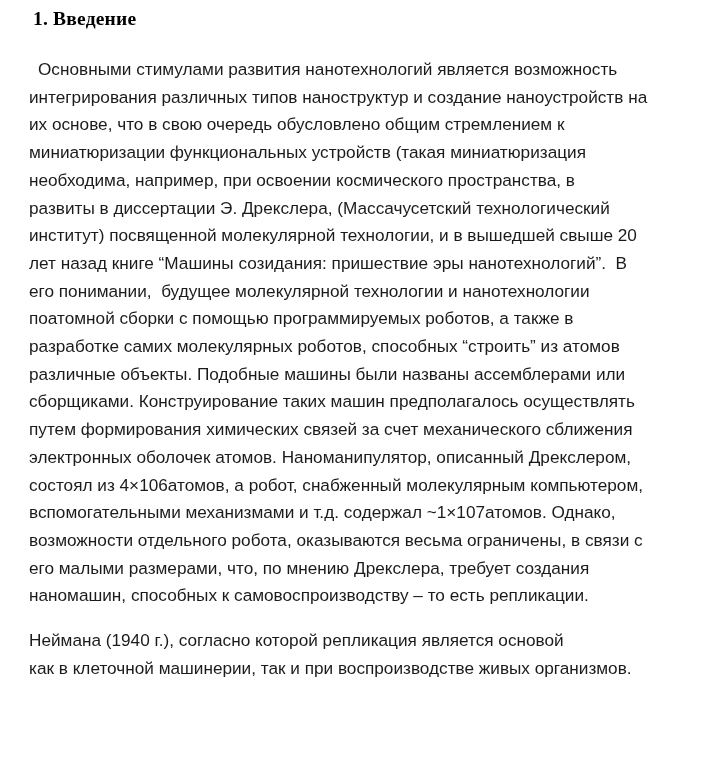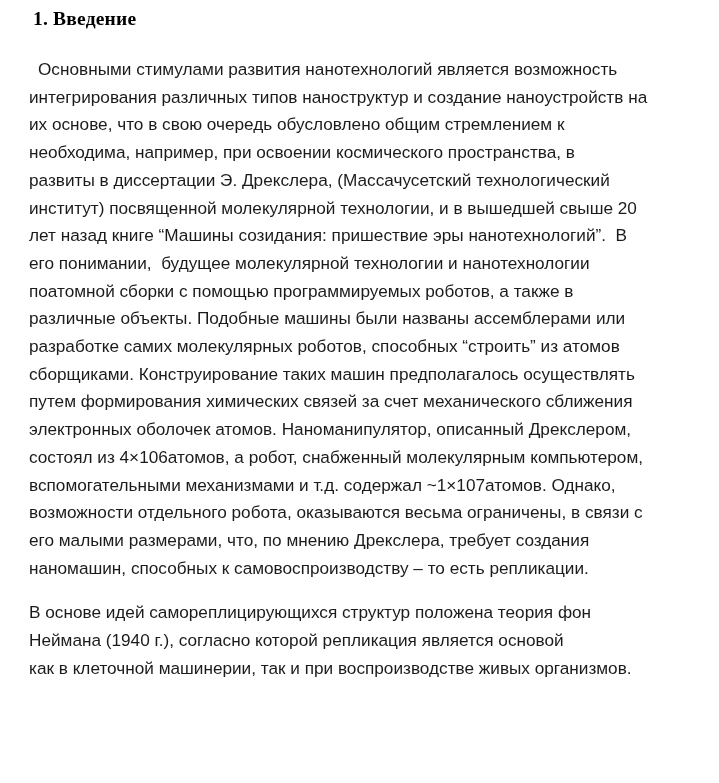--- a/index.html
+++ b/index.html
@@ -49,36 +49,36 @@
 </head>
 <body>
 
 <div class="page">
   <h1 class="heading">1. Введение</h1>
   <div class="content">
       <div class="para indent">
         <div class="line">Основными стимулами развития нанотехнологий является возможность</div>
         <div class="line">интегрирования различных типов наноструктур и создание наноустройств на</div>
         <div class="line">их основе, что в свою очередь обусловлено общим стремлением к</div>
+        <div class="line">миниатюризации функциональных устройств (такая миниатюризация</div>
         <div class="line">необходима, например, при освоении космического пространства, в</div>
         <div class="line">развиты в диссертации Э. Дрекслера, (Массачусетский технологический</div>
         <div class="line">институт) посвященной молекулярной технологии, и в вышедшей свыше 20</div>
         <div class="line">лет назад книге “Машины созидания: пришествие эры нанотехнологий”.  В</div>
         <div class="line">его понимании,  будущее молекулярной технологии и нанотехнологии</div>
         <div class="line">поатомной сборки с помощью программируемых роботов, а также в</div>
+        <div class="line">разработке самих молекулярных роботов, способных “строить” из атомов</div>
         <div class="line">различные объекты. Подобные машины были названы ассемблерами или</div>
-        <div class="line">разработке самих молекулярных роботов, способных “строить” из атомов</div>
         <div class="line">сборщиками. Конструирование таких машин предполагалось осуществлять</div>
         <div class="line">путем формирования химических связей за счет механического сближения</div>
         <div class="line">электронных оболочек атомов. Наноманипулятор, описанный Дрекслером,</div>
         <div class="line">состоял из 4×106атомов, а робот, снабженный молекулярным компьютером,</div>
         <div class="line">вспомогательными механизмами и т.д. содержал ~1×107атомов. Однако,</div>
         <div class="line">возможности отдельного робота, оказываются весьма ограничены, в связи с</div>
         <div class="line">его малыми размерами, что, по мнению Дрекслера, требует создания</div>
         <div class="line">наномашин, способных к самовоспроизводству – то есть репликации.</div>
       </div>
       <div class="para">
-        <div class="line">В основе идей самореплицирующихся структур положена теория фон</div>
         <div class="line">Неймана (1940 г.), согласно которой репликация является основой</div>
         <div class="line">как в клеточной машинерии, так и при воспроизводстве живых организмов.</div>
       </div>
     </div>
 </div>
 
 </body></html>

